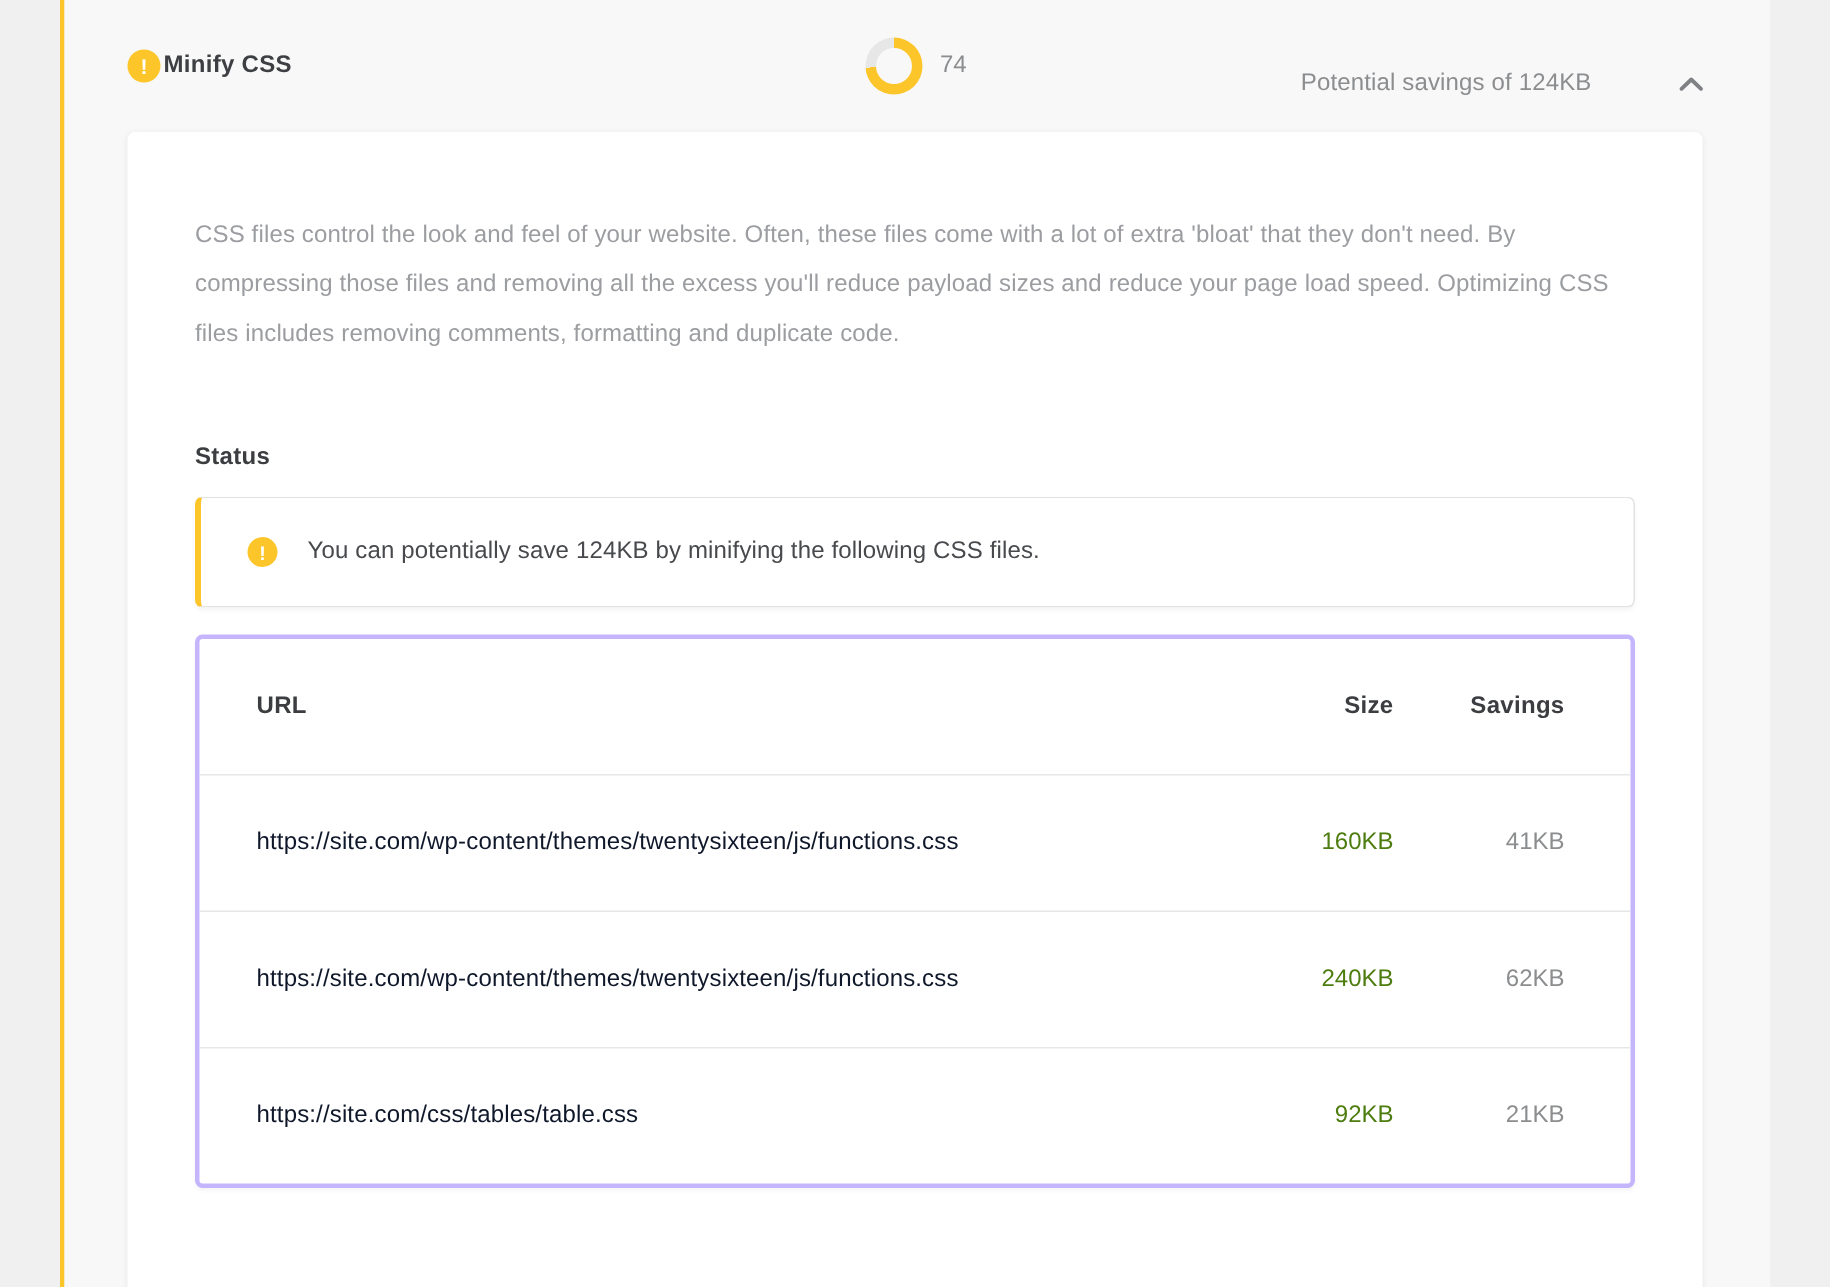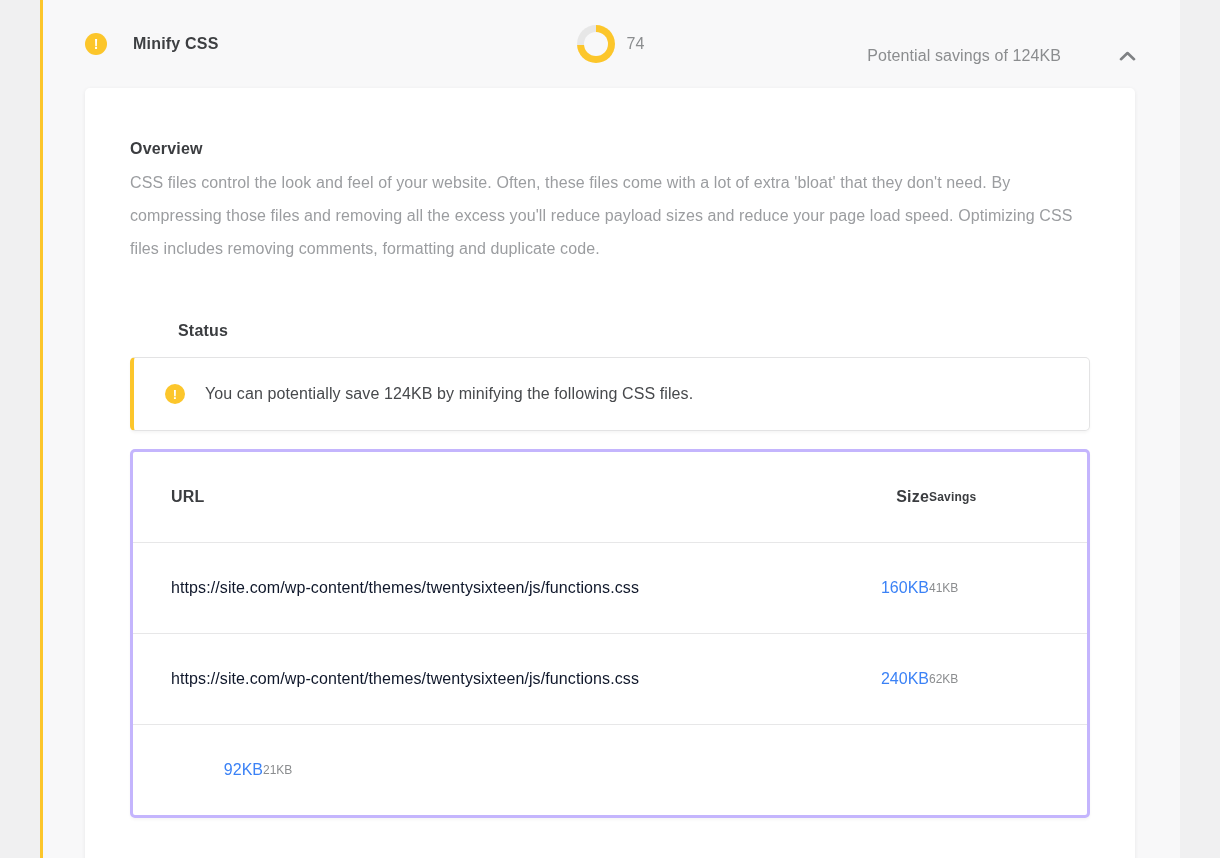--- a/index.html
+++ b/index.html
@@ -33,21 +33,21 @@
 
   .warn-badge {
     width: 22px; height: 22px; border-radius: 50%;
     background: #fcc62b; color: #ffffff;
     display: flex; align-items: center; justify-content: center;
     font-size: 14px; font-weight: 700; line-height: 1; flex: 0 0 auto;
   }
   .warn-badge.small { width: 20px; height: 20px; font-size: 13px; }
 
   .audit-title {
-    margin-left: 26px; font-size: 16px; font-weight: 600; color: #3d3f42;
+    margin-left: 2px; font-size: 16px; font-weight: 600; color: #3d3f42;
     letter-spacing: 0.2px;
   }
 
   .donut {
     width: 38px; height: 38px; border-radius: 50%; position: relative;
     background: conic-gradient(#fcc62b 0% 74%, #e7e7e7 74% 100%);
   }
   .donut::after {
     content: ""; position: absolute; inset: 7px; border-radius: 50%;
     background: #f8f8f9;
@@ -66,40 +66,40 @@
   }
 
   .section-heading {
     margin: 0 0 8px; font-size: 16px; font-weight: 700; color: #3b3d40;
     letter-spacing: 0.2px;
   }
   .overview-body {
     margin: 0 0 57px; font-size: 16px; line-height: 33px; color: #9b9da0;
     letter-spacing: 0.1px;
   }
-  .status-heading { margin-bottom: 17px; margin-left: 48px; }
+  .status-heading { margin-bottom: 17px; }
 
   .alert {
     height: 74px; margin-bottom: 18px;
     border: 1px solid #e3e3e4; border-left: 4px solid #fcc62b;
     border-radius: 5px; background: #ffffff;
     box-shadow: 0 2px 3px rgba(0,0,0,0.04);
     display: flex; align-items: center; padding-left: 31px;
   }
   .alert-text { margin-left: 20px; font-size: 16px; color: #47494c; letter-spacing: 0.1px; }
 
   .files-table {
     border: 3px solid #c4b5fd; border-radius: 5px; background: #ffffff;
     box-shadow: 0 2px 3px rgba(0,0,0,0.04); overflow: hidden;
   }
   .t-row { display: flex; align-items: center; height: 91px; border-top: 1px solid #e7e7e8; }
   .t-row.t-header { height: 90px; border-top: none; }
   .cell-url { flex: 1 1 0; padding-left: 38px; font-size: 16px; min-width: 0; }
-  .cell-size { flex: 0 0 130px; text-align: right; font-size: 16px; color: #3b82f6; }
-  .cell-savings { flex: 0 0 158px; padding-right: 44px; font-size: 12px; color: #8b8d8f; }
+  .cell-size { flex: 0 0 130px; text-align: right; font-size: 16px; color: #4d7c0f; }
+  .cell-savings { flex: 0 0 158px; text-align: right; padding-right: 44px; font-size: 16px; color: #8b8d8f; }
   .t-header .cell-url, .t-header .cell-size, .t-header .cell-savings {
     color: #3b3d40; font-weight: 700; letter-spacing: 0.2px;
   }
   .url-link { color: #0f172a; text-decoration: none; cursor: pointer; letter-spacing: 0.1px; }
 </style>
 </head>
 <body>
 
 <div class="viewport">
   <div class="accent-line"></div>
@@ -120,21 +120,20 @@
         <span class="chevron">
           <svg width="17" height="10" viewBox="0 0 17 10">
             <path d="M2 8.2 L8.5 2 L15 8.2" stroke="#7f8184" stroke-width="2.6" fill="none" stroke-linecap="round" stroke-linejoin="round"></path>
           </svg>
         </span>
       </div>
     </div>
 
     <div class="card">
 
-      <h3 class="section-heading">Overview</h3>
       <p class="overview-body">CSS files control the look and feel of your website. Often, these files come with a lot of extra 'bloat' that they don't need. By compressing those files and removing all the excess you'll reduce payload sizes and reduce your page load speed. Optimizing CSS files includes removing comments, formatting and duplicate code.</p>
 
       <h3 class="section-heading status-heading">Status</h3>
 
       <div class="alert">
         <span class="warn-badge small">!</span>
         <span class="alert-text">You can potentially save 124KB by minifying the following CSS files.</span>
       </div>
 
       <div class="files-table">
@@ -154,20 +153,23 @@
 
         <div class="t-row">
           <div class="cell-url">
             <a class="url-link">https://site.com/wp-content/themes/twentysixteen/js/functions.css</a>
           </div>
           <div class="cell-size">240KB</div>
           <div class="cell-savings">62KB</div>
         </div>
 
         <div class="t-row">
+          <div class="cell-url">
+            <a class="url-link">https://site.com/css/tables/table.css</a>
+          </div>
           <div class="cell-size">92KB</div>
           <div class="cell-savings">21KB</div>
         </div>
       </div>
 
     </div>
   </div>
 </div>
 
 </body></html>

